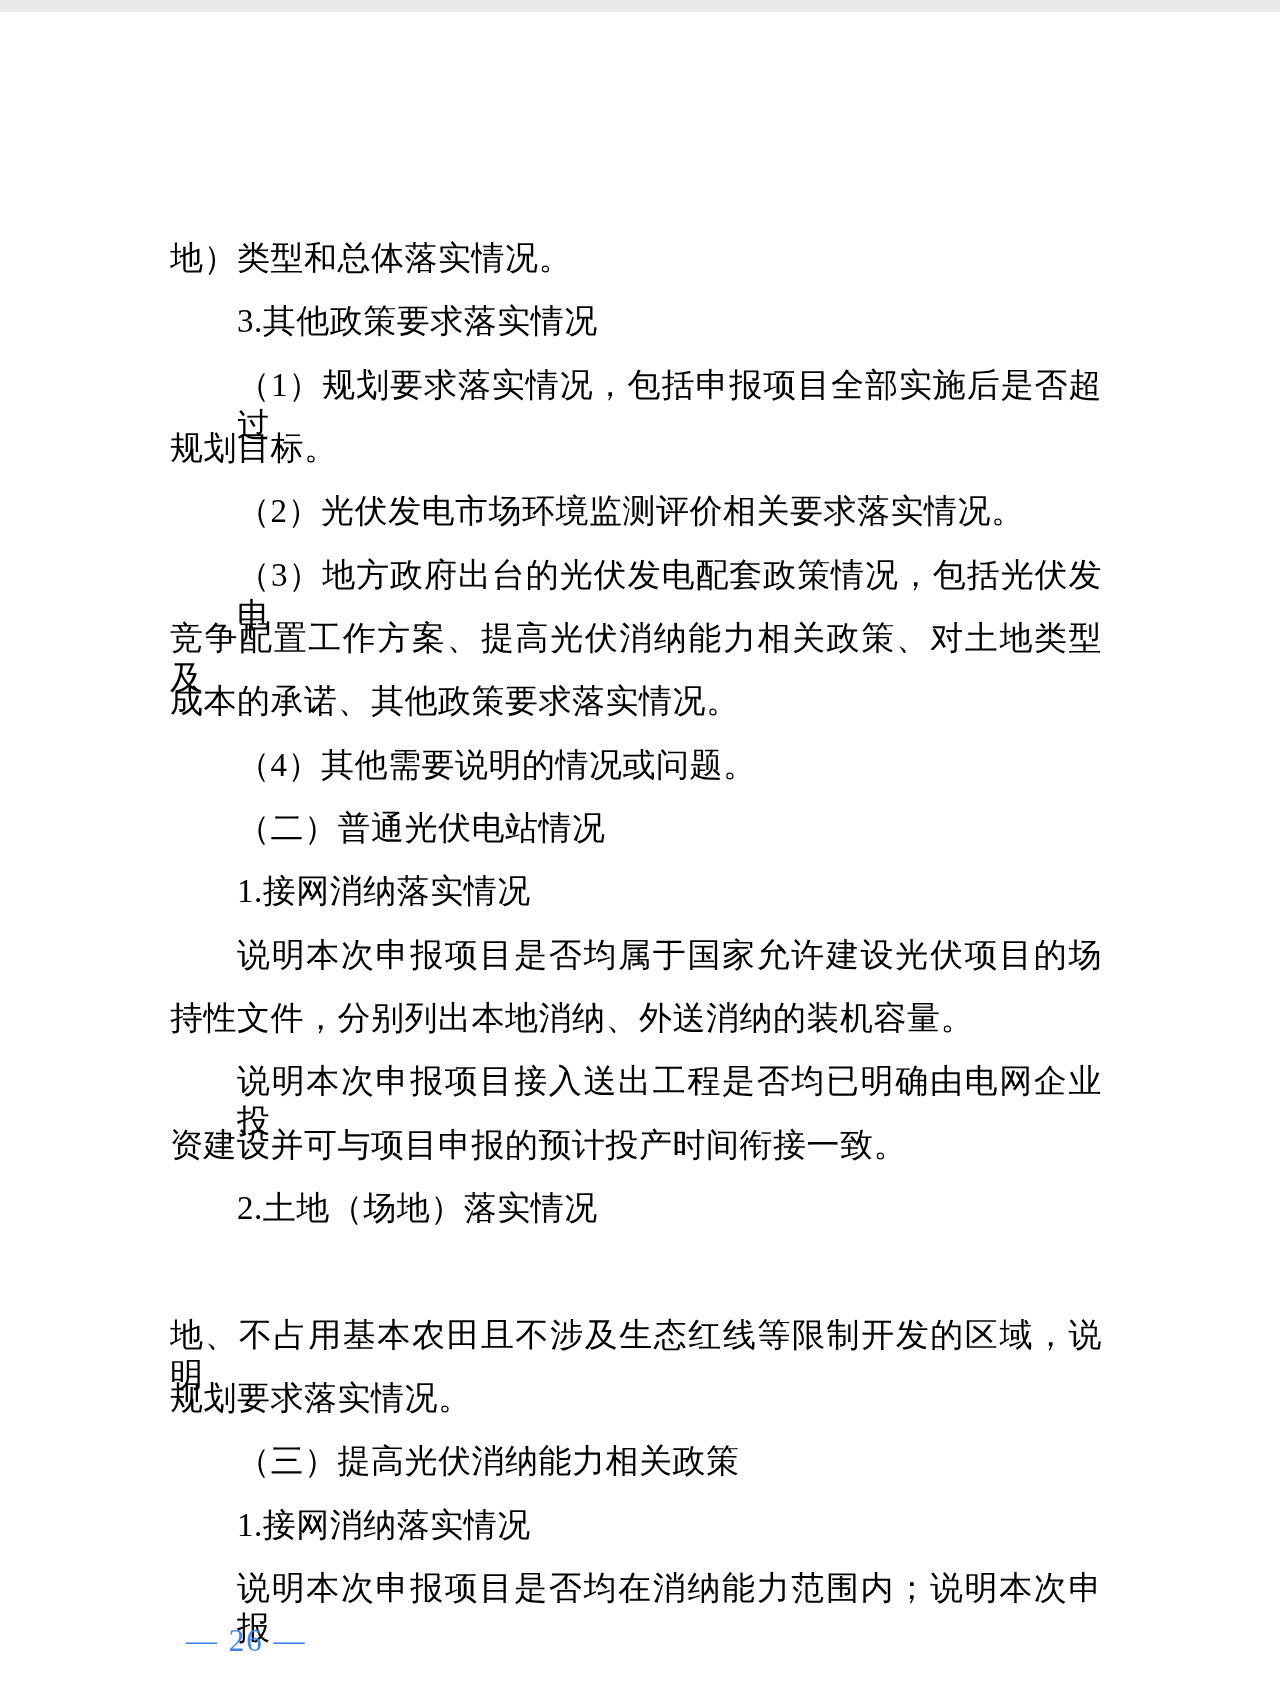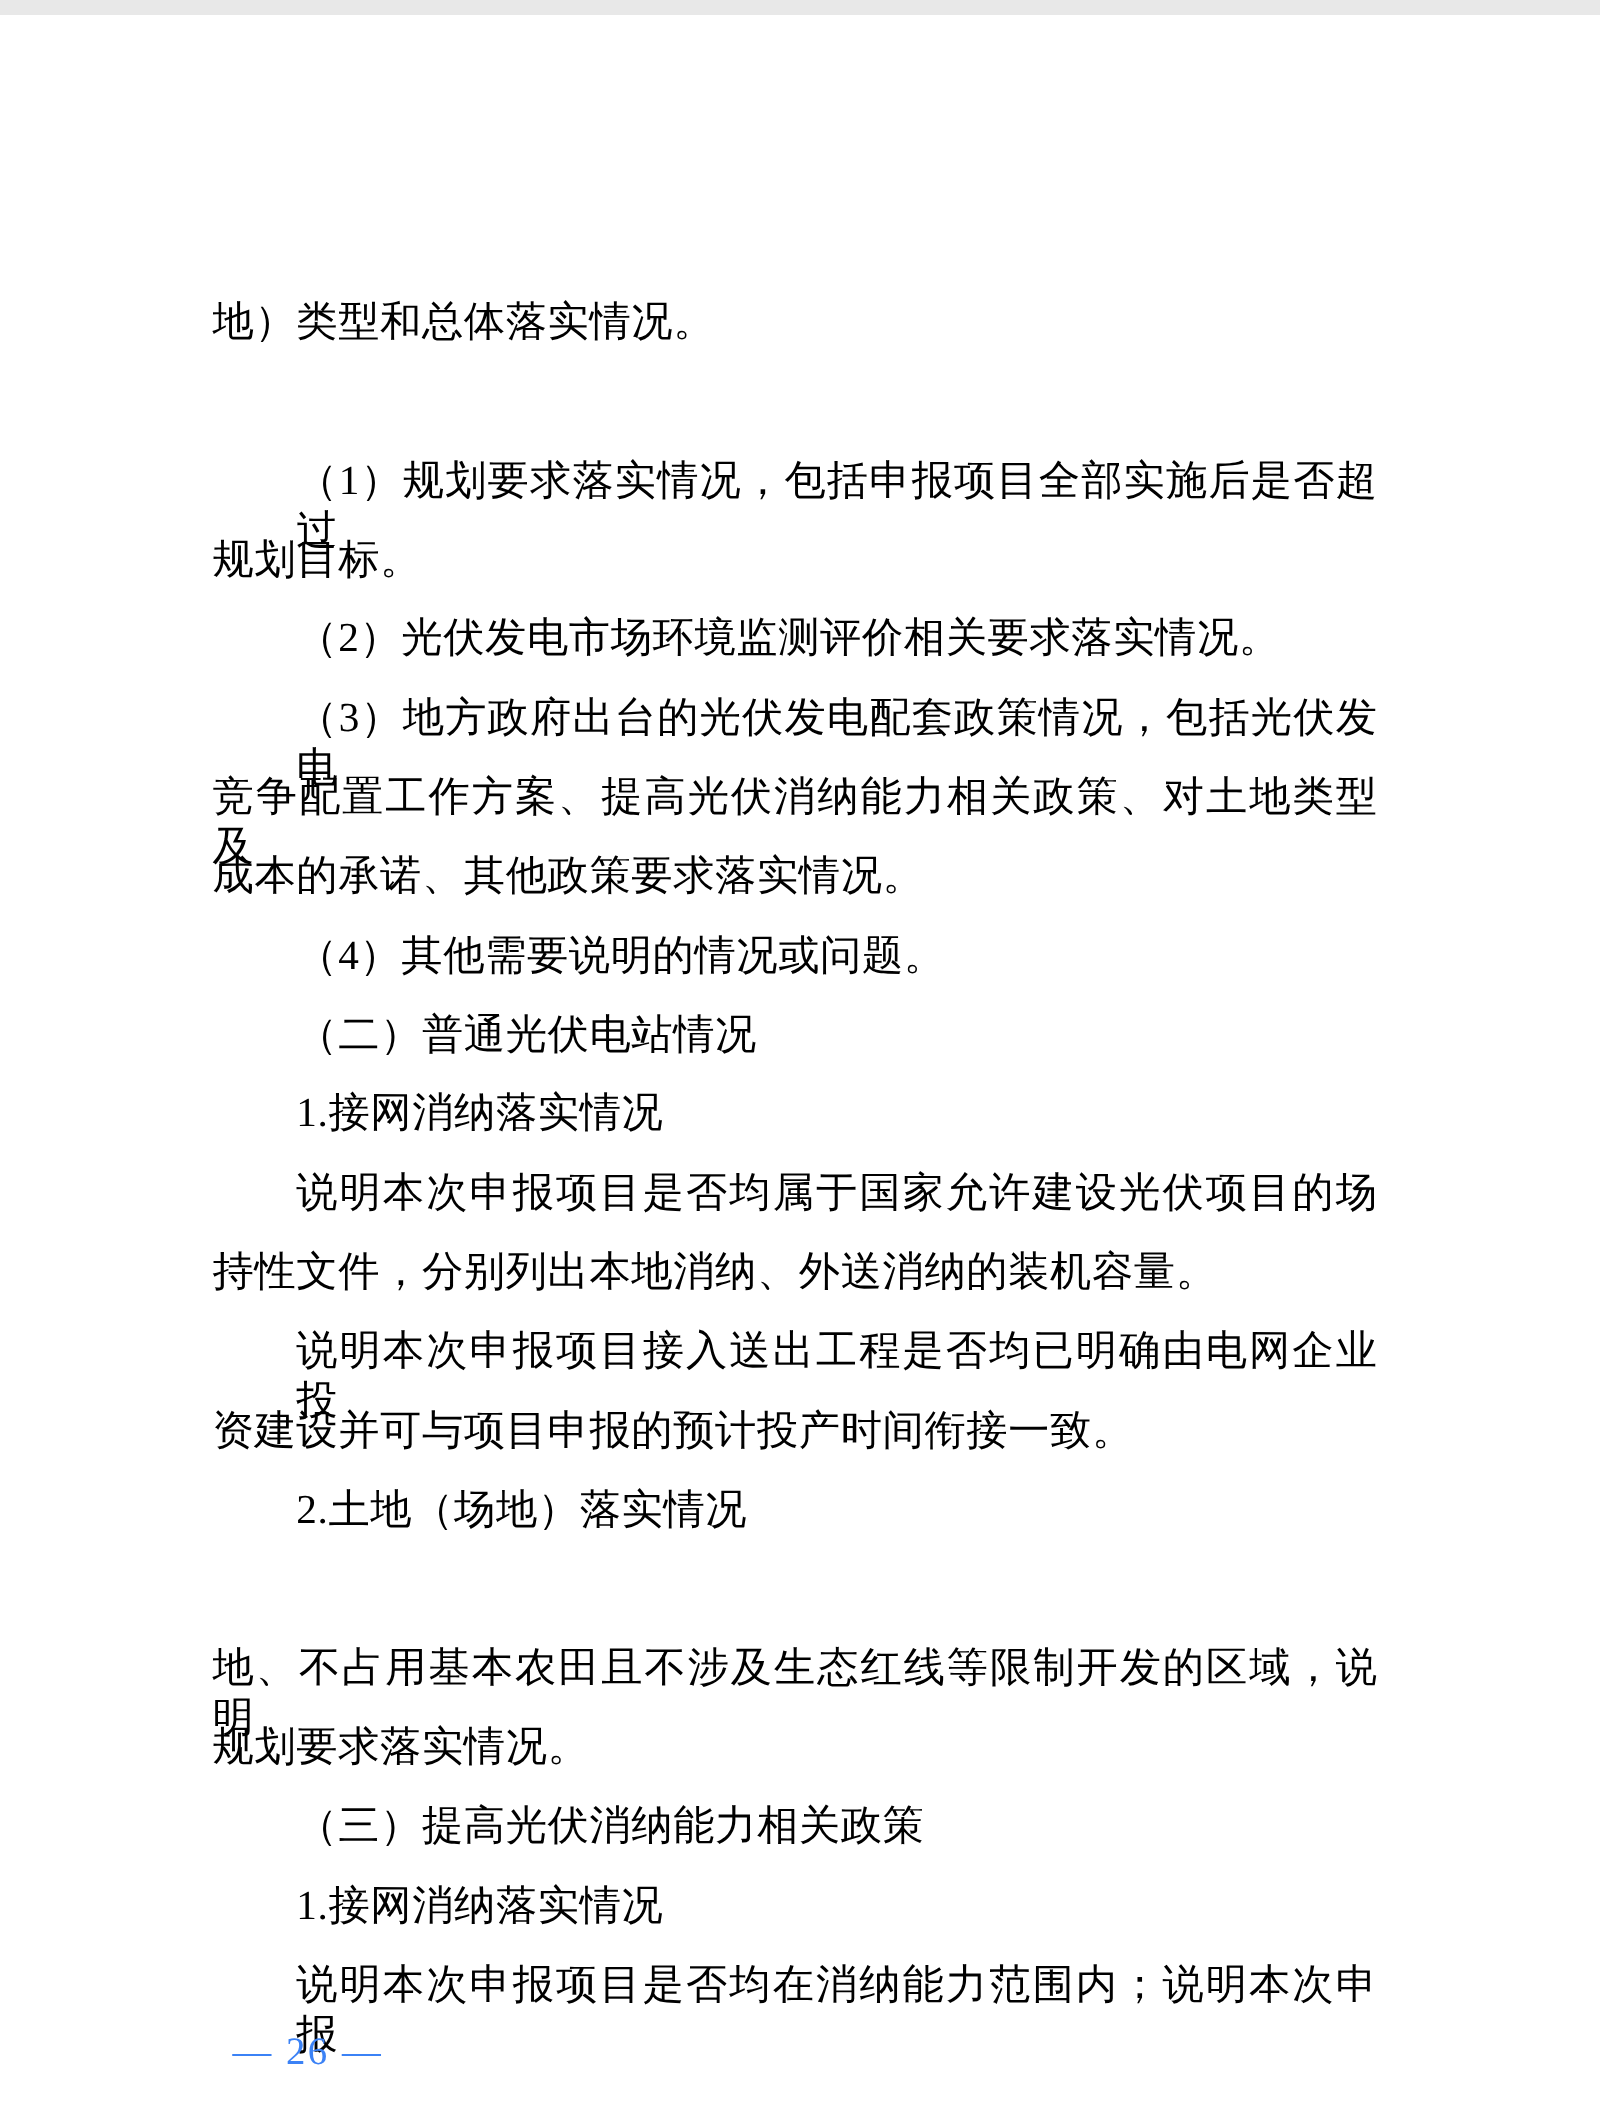--- a/index.html
+++ b/index.html
@@ -57,20 +57,21 @@
     font-family: "Liberation Serif", "DejaVu Serif", serif;
     color: #3b82f6;
   }
 </style>
 </head>
 <body>
 
 <div class="page">
   <div class="text-block">
     <p class="ln" style="top:226px">地）类型和总体落实情况。</p>
+    <p class="ln indent" style="top:289px">3.其他政策要求落实情况</p>
     <p class="ln indent fill" style="top:353px">（1）规划要求落实情况，包括申报项目全部实施后是否超过</p>
     <p class="ln" style="top:416px">规划目标。</p>
     <p class="ln indent" style="top:479px">（2）光伏发电市场环境监测评价相关要求落实情况。</p>
     <p class="ln indent fill" style="top:543px">（3）地方政府出台的光伏发电配套政策情况，包括光伏发电</p>
     <p class="ln fill" style="top:606px">竞争配置工作方案、提高光伏消纳能力相关政策、对土地类型及</p>
     <p class="ln" style="top:669px">成本的承诺、其他政策要求落实情况。</p>
     <p class="ln indent" style="top:733px">（4）其他需要说明的情况或问题。</p>
     <p class="ln indent" style="top:796px">（二）普通光伏电站情况</p>
     <p class="ln indent" style="top:859px">1.接网消纳落实情况</p>
     <p class="ln indent fill" style="top:923px">说明本次申报项目是否均属于国家允许建设光伏项目的场</p>

